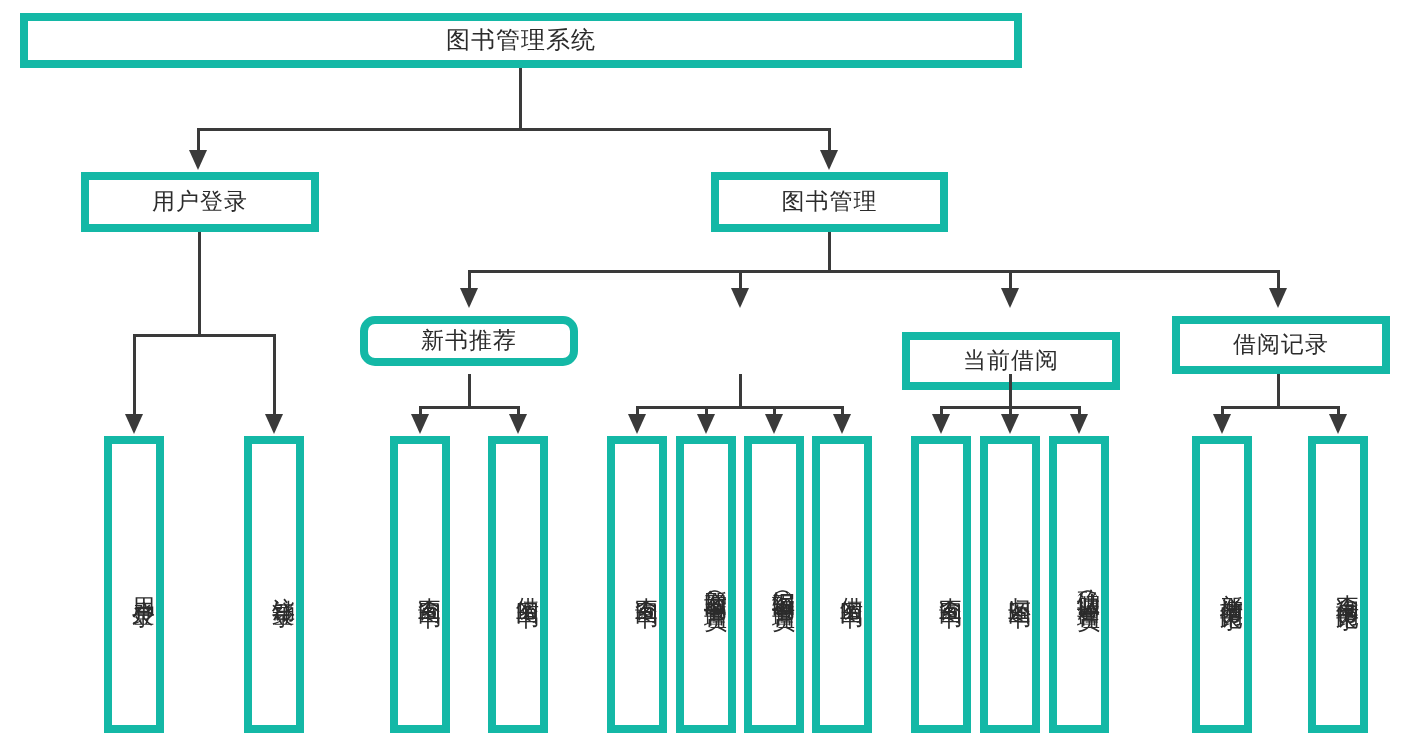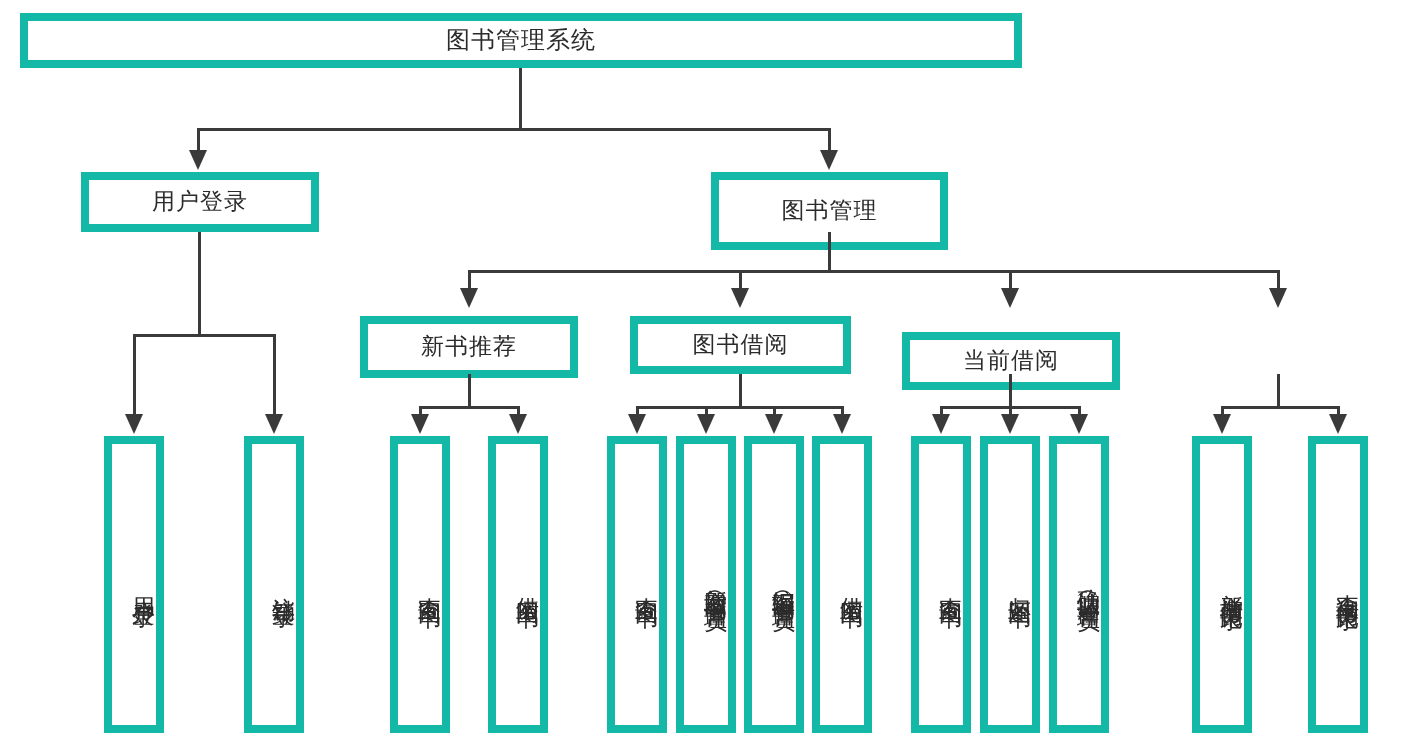--- a/index.html
+++ b/index.html
@@ -62,43 +62,43 @@
 
   <div class="line h" style="left:198px;top:128px;width:633px;"></div>
 
   <div class="line v" style="left:197px;top:128px;height:28px;"></div>
   <div class="arrow" style="left:189px;top:150px;"></div>
   <div class="line v" style="left:828px;top:128px;height:28px;"></div>
   <div class="arrow" style="left:820px;top:150px;"></div>
 
   <div class="node h" style="left:81px;top:172px;width:238px;height:60px;">用户登录</div>
 
-  <div class="node h" style="left:711px;top:172px;width:237px;height:78px;">图书管理</div>
+  <div class="node h" style="left:711px;top:172px;width:237px;height:60px;">图书管理</div>
 
   <div class="line v" style="left:198px;top:232px;height:104px;"></div>
   <div class="line h" style="left:134px;top:334px;width:142px;"></div>
   <div class="line v" style="left:133px;top:334px;height:82px;"></div>
   <div class="arrow" style="left:125px;top:414px;"></div>
   <div class="line v" style="left:273px;top:334px;height:82px;"></div>
   <div class="arrow" style="left:265px;top:414px;"></div>
 
   <div class="line v" style="left:828px;top:232px;height:40px;"></div>
   <div class="line h" style="left:469px;top:270px;width:810px;"></div>
   <div class="line v" style="left:468px;top:270px;height:22px;"></div>
   <div class="arrow" style="left:460px;top:288px;"></div>
   <div class="line v" style="left:739px;top:270px;height:22px;"></div>
   <div class="arrow" style="left:731px;top:288px;"></div>
   <div class="line v" style="left:1009px;top:270px;height:22px;"></div>
   <div class="arrow" style="left:1001px;top:288px;"></div>
   <div class="line v" style="left:1277px;top:270px;height:22px;"></div>
   <div class="arrow" style="left:1269px;top:288px;"></div>
 
-  <div class="node h" style="left:360px;top:316px;width:218px;height:62px;">新书推荐</div>
-  <div class="node h" style="left:630px;top:316px;width:221px;height:58px;">图书借阅</div>
+  <div class="node h" style="left:360px;top:316px;width:218px;height:50px;border-radius:15px;">新书推荐</div>
   <div class="node h" style="left:902px;top:332px;width:218px;height:58px;">当前借阅</div>
+  <div class="node h" style="left:1172px;top:316px;width:218px;height:58px;">借阅记录</div>
 
   <div class="line v" style="left:468px;top:374px;height:34px;"></div>
   <div class="line h" style="left:420px;top:406px;width:99px;"></div>
   <div class="line v" style="left:419px;top:406px;height:12px;"></div>
   <div class="arrow" style="left:411px;top:414px;"></div>
   <div class="line v" style="left:517px;top:406px;height:12px;"></div>
   <div class="arrow" style="left:509px;top:414px;"></div>
 
   <div class="line v" style="left:739px;top:374px;height:34px;"></div>
   <div class="line h" style="left:637px;top:406px;width:206px;"></div>

